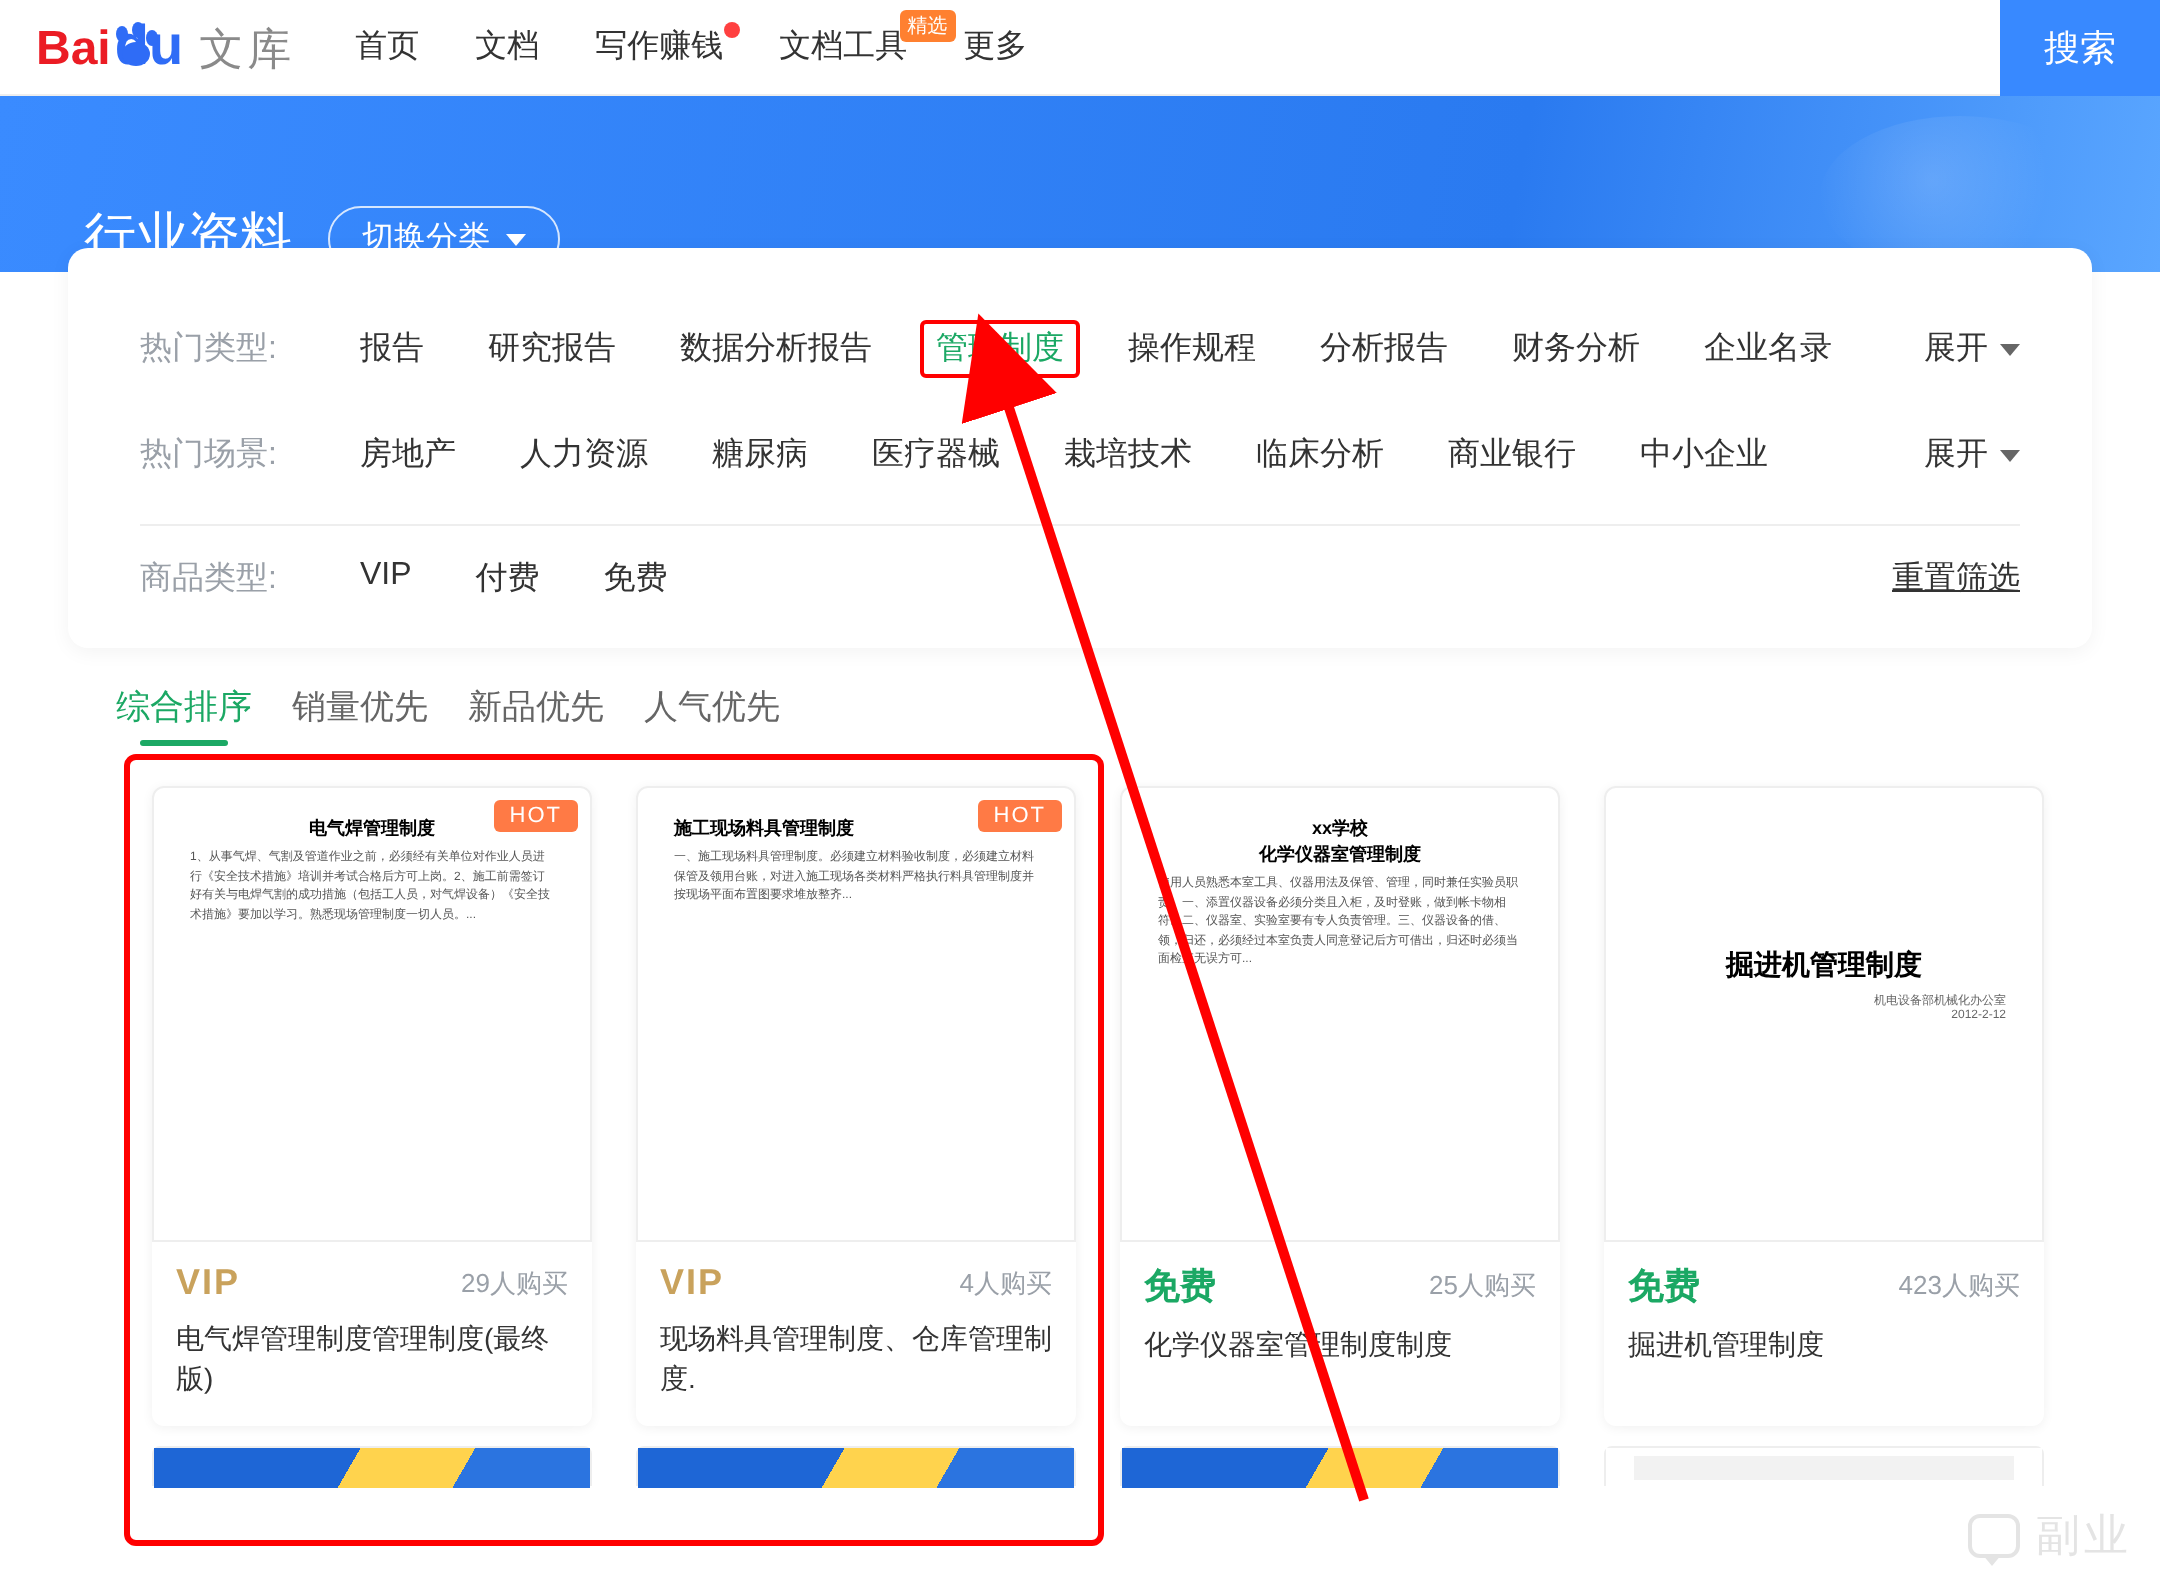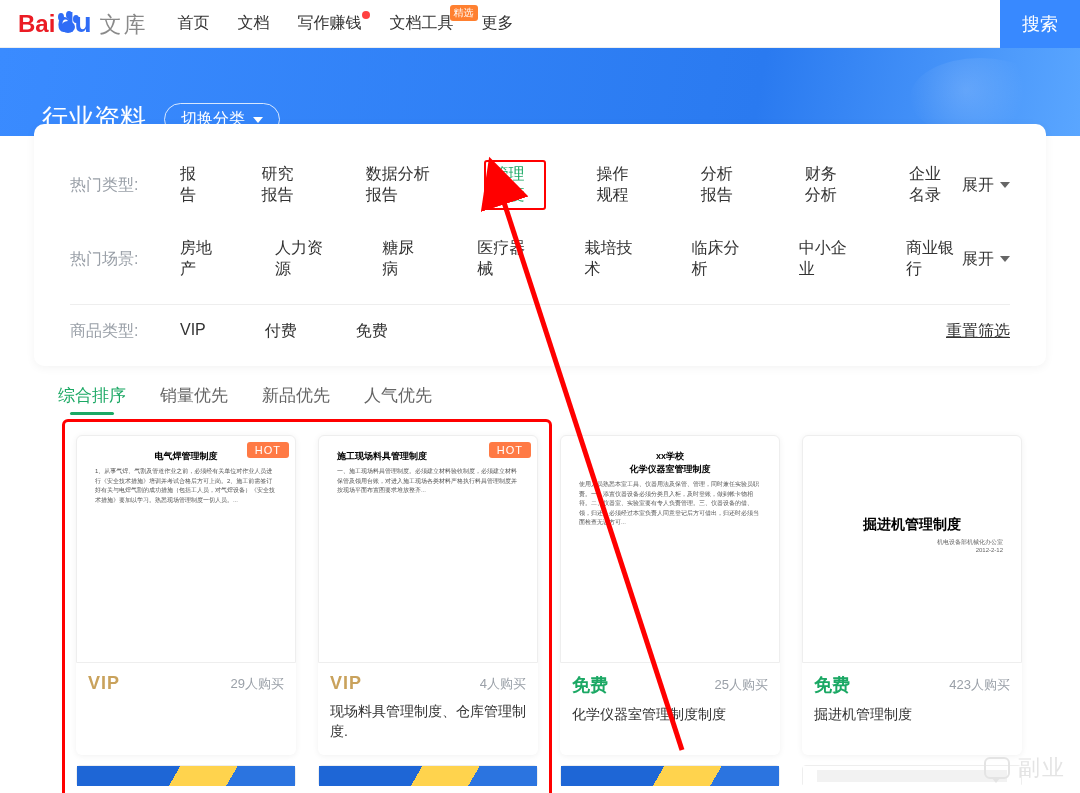--- a/index.html
+++ b/index.html
@@ -71,32 +71,32 @@
     border-radius:10px;
     box-shadow:0 2px 10px rgba(0,0,0,.05);
     padding: 24px 36px 8px 36px;
     position:relative;
     z-index:2;
   }
   .filter-row {
     display:flex; align-items:center; padding:12px 0; font-size:16px; color:#333;
   }
   .filter-row .label { color:#9aa0a8; margin-right:22px; min-width:80px;}
-  .filter-row .chips { display:flex; gap:43px; flex:1;}
+  .filter-row .chips { display:flex; gap:16px; flex:1;}
   .chip { cursor:pointer; padding:4px 8px; border-radius:4px; }
   .chip.active { border:2px solid #ff0000; color:#1ba864; padding:2px 6px; border-radius:3px;}
   .expand { color:#333; margin-left:auto; display:flex; align-items:center; gap:6px; cursor:pointer;text-align:right;}
   .chev-d2 { width:0;height:0;border-left:5px solid transparent;border-right:5px solid transparent;border-top:6px solid #666;}
   .reset { color:#333; text-decoration:underline; margin-left:auto; cursor:pointer;}
   
   .panel .sep { height:1px; background:#eee; margin:8px 0 0 0;}
   
   .sortbar {
     margin: 18px 34px 0 58px;
-    display:flex; gap:34px; font-size:17px; color:#666;
+    display:flex; gap:20px; font-size:17px; color:#666;
   }
   .sortbar .sort { cursor:pointer; padding-bottom:12px; position:relative;}
   .sortbar .sort.active { color:#1ba864; }
   .sortbar .sort.active::after{
     content:""; position:absolute; left:12px; right:12px; bottom:4px; height:3px; background:#1ba864; border-radius:2px;
   }
   
   .results-wrap { position:relative; margin: 0 34px; }
   .red-frame {
     position:absolute; left:28px; top:0px; width:490px; height:396px;
@@ -212,22 +212,22 @@
   </div>
   <div class="filter-row">
     <span class="label">热门场景:</span>
     <div class="chips">
       <span class="chip">房地产</span>
       <span class="chip">人力资源</span>
       <span class="chip">糖尿病</span>
       <span class="chip">医疗器械</span>
       <span class="chip">栽培技术</span>
       <span class="chip">临床分析</span>
+      <span class="chip">商业银行</span>
       <span class="chip">中小企业</span>
-      <span class="chip">商业银行</span>
     </div>
     <div class="expand">
         <span>展开</span>
         <span class="chev-d2"></span>
       </div>
   </div>
   <div class="sep"></div>
   <div class="filter-row">
     <span class="label">商品类型:</span>
     <div class="chips">
@@ -253,20 +253,21 @@
     <div class="card">
       <div class="thumb">
         <span class="hot">HOT</span>
         <div class="doc-title">电气焊管理制度</div>
         <div class="doc-body">1、从事气焊、气割及管道作业之前，必须经有关单位对作业人员进行《安全技术措施》培训并考试合格后方可上岗。2、施工前需签订好有关与电焊气割的成功措施（包括工人员，对气焊设备）《安全技术措施》要加以学习。熟悉现场管理制度一切人员。...</div>
       </div>
       <div class="meta">
         <span class="vip">VIP</span>
         <span class="buyers">29人购买</span>
       </div>
+      <div class="title2">电气焊管理制度管理制度(最终版)</div>
     </div>
 
     <div class="card">
       <div class="thumb">
         <span class="hot">HOT</span>
         <div class="doc-title" style="text-align:left;margin-left:18px;">施工现场料具管理制度</div>
         <div class="doc-body">一、施工现场料具管理制度。必须建立材料验收制度，必须建立材料保管及领用台账，对进入施工现场各类材料严格执行料具管理制度并按现场平面布置图要求堆放整齐...</div>
       </div>
       <div class="meta">
         <span class="vip">VIP</span>

